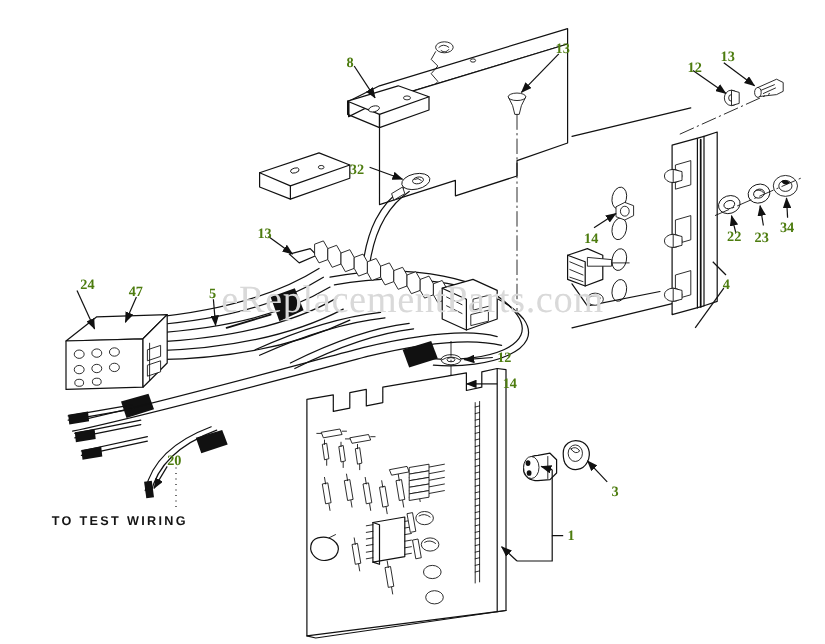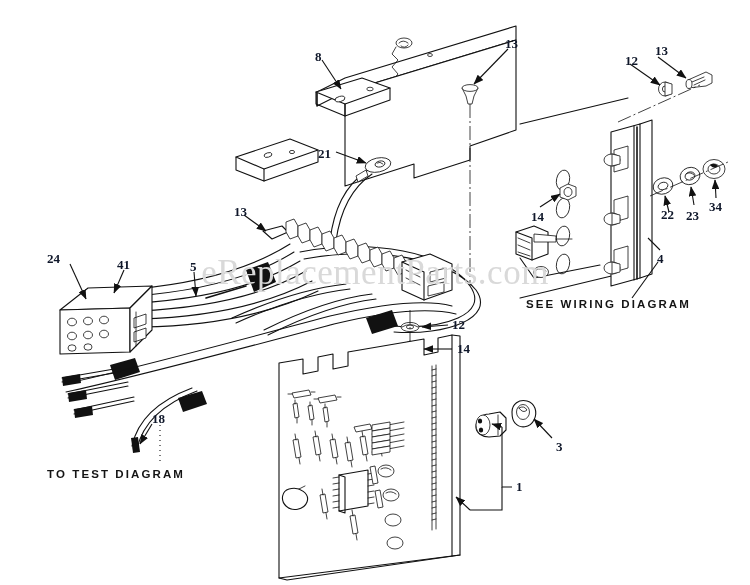--- a/index.html
+++ b/index.html
@@ -19,21 +19,21 @@
     position: absolute;
     left: 0; top: 0;
     width: 750px;
     height: 585px;
   }
   .callout {
     position: absolute;
     font-family: "Liberation Serif", serif;
     font-size: 13px;
     font-weight: bold;
-    color: #0f172a;
+    color: #4d7c0f;
     line-height: 1;
     white-space: nowrap;
     user-select: none;
   }
   .note {
     position: absolute;
     font-family: "Liberation Sans", sans-serif;
     font-size: 11.5px;
     font-weight: bold;
     letter-spacing: 2.1px;
@@ -434,37 +434,36 @@
     </g>
 
   </svg>
 
   <div id="watermark">eReplacementParts.com</div>
 
   <div class="callout" style="left:315px; top:50px;">8</div>
   <div class="callout" style="left:505px; top:37px;">13</div>
   <div class="callout" style="left:625px; top:54px;">12</div>
   <div class="callout" style="left:655px; top:44px;">13</div>
-  <div class="callout" style="left:318px; top:147px;">21</div>
+  <div class="callout" style="left:318px; top:147px;">32</div>
   <div class="callout" style="left:234px; top:205px;">13</div>
   <div class="callout" style="left:531px; top:210px;">14</div>
   <div class="callout" style="left:661px; top:208px;">22</div>
   <div class="callout" style="left:686px; top:209px;">23</div>
   <div class="callout" style="left:709px; top:200px;">34</div>
   <div class="callout" style="left:657px; top:252px;">4</div>
-  <div class="callout" style="left:47px;  top:252px;">24</div>
-  <div class="callout" style="left:117px; top:258px;">41</div>
+  <div class="callout" style="left:73px;  top:252px;">24</div>
+  <div class="callout" style="left:117px; top:258px;">47</div>
   <div class="callout" style="left:190px; top:260px;">5</div>
   <div class="callout" style="left:452px; top:318px;">12</div>
   <div class="callout" style="left:457px; top:342px;">14</div>
   <div class="callout" style="left:556px; top:440px;">3</div>
-  <div class="callout" style="left:152px; top:412px;">18</div>
+  <div class="callout" style="left:152px; top:412px;">20</div>
   <div class="callout" style="left:516px; top:480px;">1</div>
 
   <div class="note" style="left:526px; top:296px;">
-    <div>SEE WIRING DIAGRAM</div>
   </div>
 
   <div class="note" style="left:47px; top:466px;">
-    <div>TO TEST DIAGRAM</div>
+    <div>TO TEST WIRING</div>
   </div>
 
 </div>
 
 </body></html>

